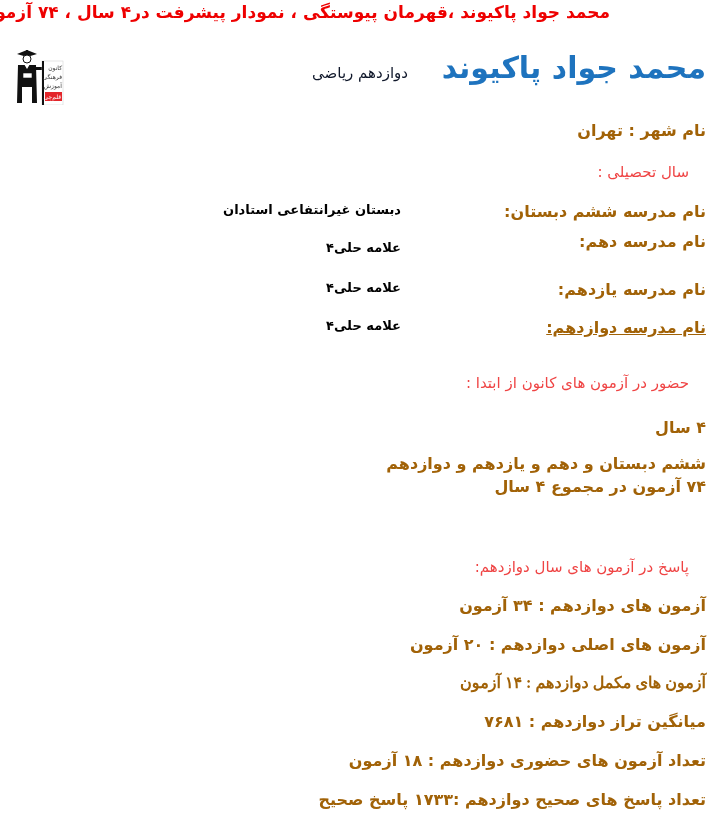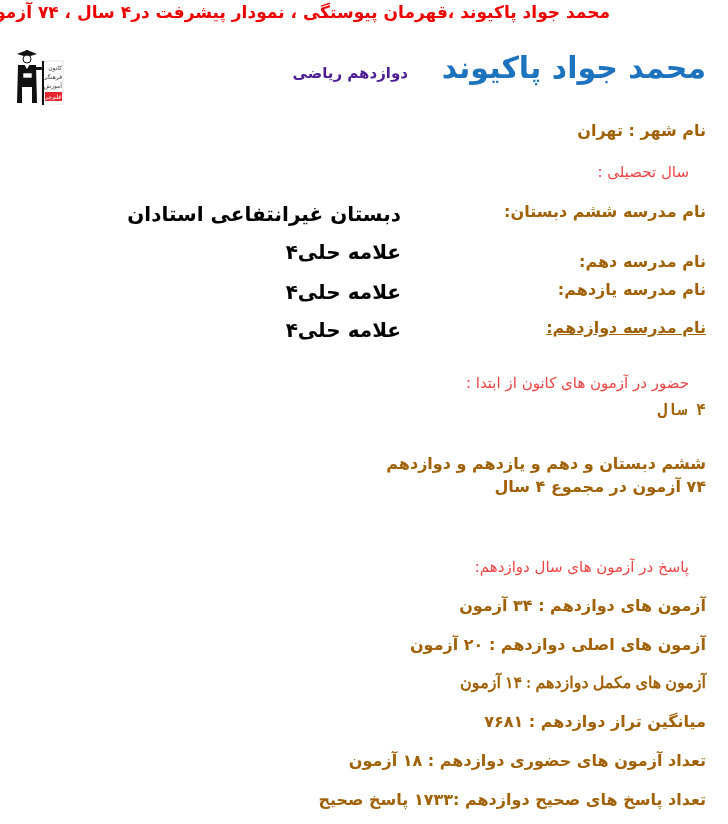--- a/index.html
+++ b/index.html
@@ -39,38 +39,38 @@
       right: 22px;
       font-size: 30px;
       font-weight: bold;
       color: #1e73be;
       letter-spacing: -0.5px;
     }
     .student-grade {
       top: 64px;
       right: 320px;
       font-size: 15px;
-      font-weight: bold;
-      color: #4c1d95;
+      font-weight: normal;
+      color: #0f172a;
     }
 
     .bold-line {
       font-size: 16px;
       font-weight: bold;
       color: #a16207;
       right: 22px;
     }
     .red-heading {
       font-size: 15px;
       font-weight: normal;
       color: #ef4444;
       right: 39px;
     }
     .school-value {
-      font-size: 20px;
+      font-size: 13px;
       font-weight: bold;
       color: #000;
       right: 327px;
     }
   </style>
 </head>
 <body>
 
 <div class="abs headline">محمد جواد پاکیوند ،قهرمان پیوستگی ، نمودار پیشرفت در۴ سال ، ۷۴ آزمون</div>
 
@@ -103,31 +103,31 @@
 <div class="abs student-name">محمد جواد پاکیوند</div>
 <div class="abs student-grade">دوازدهم ریاضی</div>
 
 <div class="abs bold-line" style="top:121px;">نام شهر : تهران</div>
 
 <div class="abs red-heading" style="top:163px;">سال تحصیلی :</div>
 
 <div class="abs bold-line" style="top:202px;">نام مدرسه ششم دبستان:</div>
 <div class="abs school-value" style="top:202px;">دبستان غیرانتفاعی استادان</div>
 
-<div class="abs bold-line" style="top:252px;margin-left:8px;">نام مدرسه دهم:</div>
+<div class="abs bold-line" style="top:232px;margin-left:8px;">نام مدرسه دهم:</div>
 <div class="abs school-value" style="top:240px;">علامه حلی۴</div>
 
 <div class="abs bold-line" style="top:280px;">نام مدرسه یازدهم:</div>
 <div class="abs school-value" style="top:280px;">علامه حلی۴</div>
 
 <div class="abs bold-line" style="top:318px;text-decoration:underline;">نام مدرسه دوازدهم:</div>
 <div class="abs school-value" style="top:318px;">علامه حلی۴</div>
 
 <div class="abs red-heading" style="top:374px;">حضور در آزمون های کانون از ابتدا :</div>
-<div class="abs bold-line" style="top:400px;font-family:Liberation Mono, monospace;">۴ سال</div>
+<div class="abs bold-line" style="top:418px;">۴ سال</div>
 <div class="abs bold-line" style="top:454px;">ششم دبستان و دهم و یازدهم و دوازدهم</div>
 <div class="abs bold-line" style="top:477px;">۷۴ آزمون در مجموع ۴ سال</div>
 
 <div class="abs red-heading" style="top:558px;">پاسخ در آزمون های سال دوازدهم:</div>
 <div class="abs bold-line" style="top:596px;">آزمون های دوازدهم : ۳۴ آزمون</div>
 <div class="abs bold-line" style="top:635px;">آزمون های اصلی دوازدهم : ۲۰ آزمون</div>
 <div class="abs bold-line" style="top:673px;font-family:Liberation Serif, serif;">آزمون های مکمل دوازدهم : ۱۴ آزمون</div>
 <div class="abs bold-line" style="top:712px;">میانگین تراز دوازدهم : ۷۶۸۱</div>
 <div class="abs bold-line" style="top:751px;">تعداد آزمون های حضوری دوازدهم : ۱۸ آزمون</div>
 <div class="abs bold-line" style="top:790px;">تعداد پاسخ های صحیح دوازدهم :۱۷۳۳ پاسخ صحیح</div>

